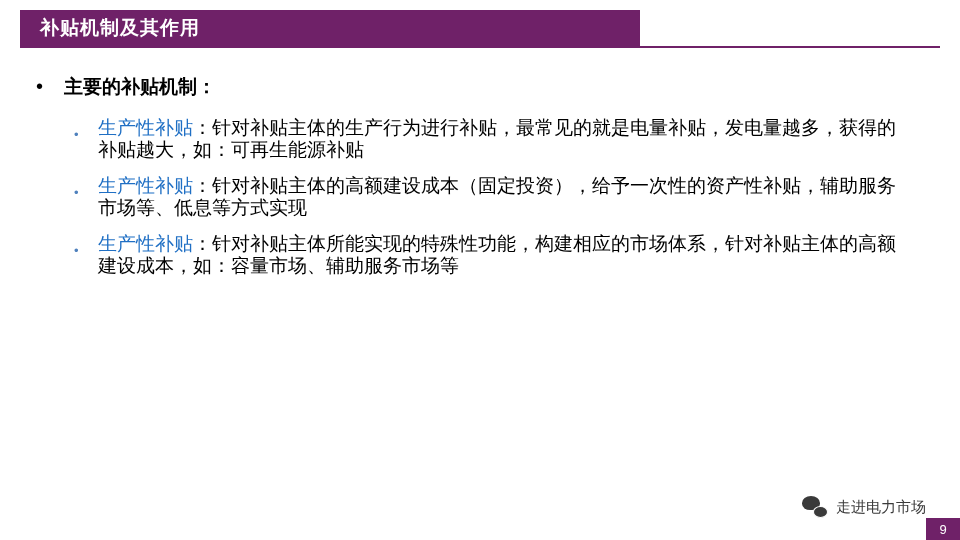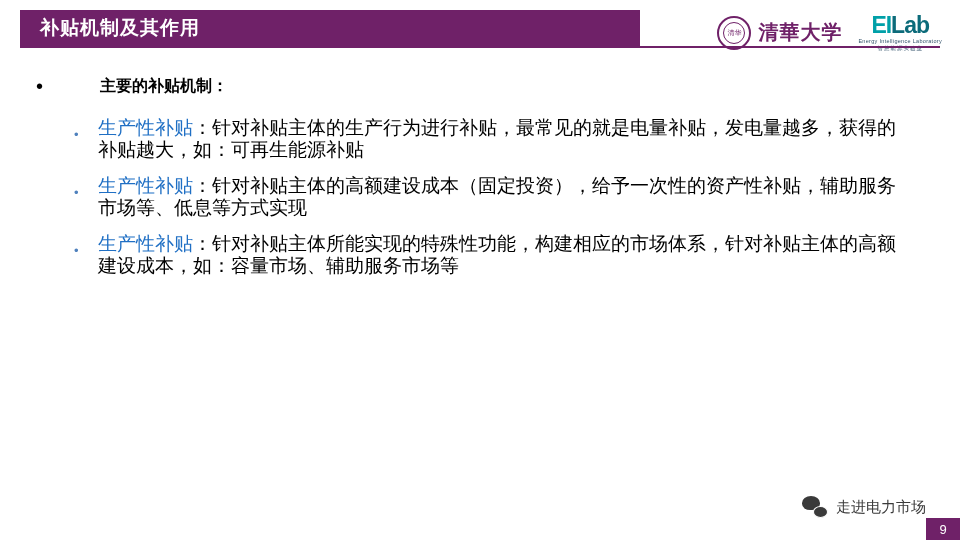--- a/index.html
+++ b/index.html
@@ -144,26 +144,25 @@
     width: 34px;
     color: #000000;
     font-size: 20px;
     line-height: 32px;
     flex: none;
     text-align: left;
     padding-left: 6px;
     box-sizing: border-box;
   }
   .l1-text {
-    font-size: 16px;
+    font-size: 19px;
     font-weight: bold;
     color: #000000;
     line-height: 32px;
     font-family: "DejaVu Sans", sans-serif;
-    margin-left: 36px;
   }
 
   .l2-list {
     margin-left: 40px;
   }
   .l2-item {
     display: flex;
     align-items: flex-start;
     margin-bottom: 14px;
   }
@@ -242,34 +241,21 @@
 </style>
 </head>
 <body>
 
 <div class="header">
   <div class="header-bar">
     <span class="header-title">补贴机制及其作用</span>
   </div>
 
   <div class="logos">
-    <div class="tsinghua-logo">
-      <div class="tsinghua-seal">
-        <span class="tsinghua-seal-inner">清华</span>
-      </div>
-      <span class="tsinghua-name">清華大学</span>
-    </div>
-
-    <div class="ei-logo">
-      <div class="ei-wordmark">
-        <span>EI</span><span class="ei-dark">Lab</span>
-      </div>
-      <div class="ei-sub-en">Energy Intelligence Laboratory</div>
-      <div class="ei-sub-cn">智慧能源实验室</div>
-    </div>
+
   </div>
 
   <div class="header-underline"></div>
 </div>
 
 <div class="content">
 
   <div class="l1-item">
     <span class="l1-bullet">•</span>
     <span class="l1-text">主要的补贴机制：</span>

